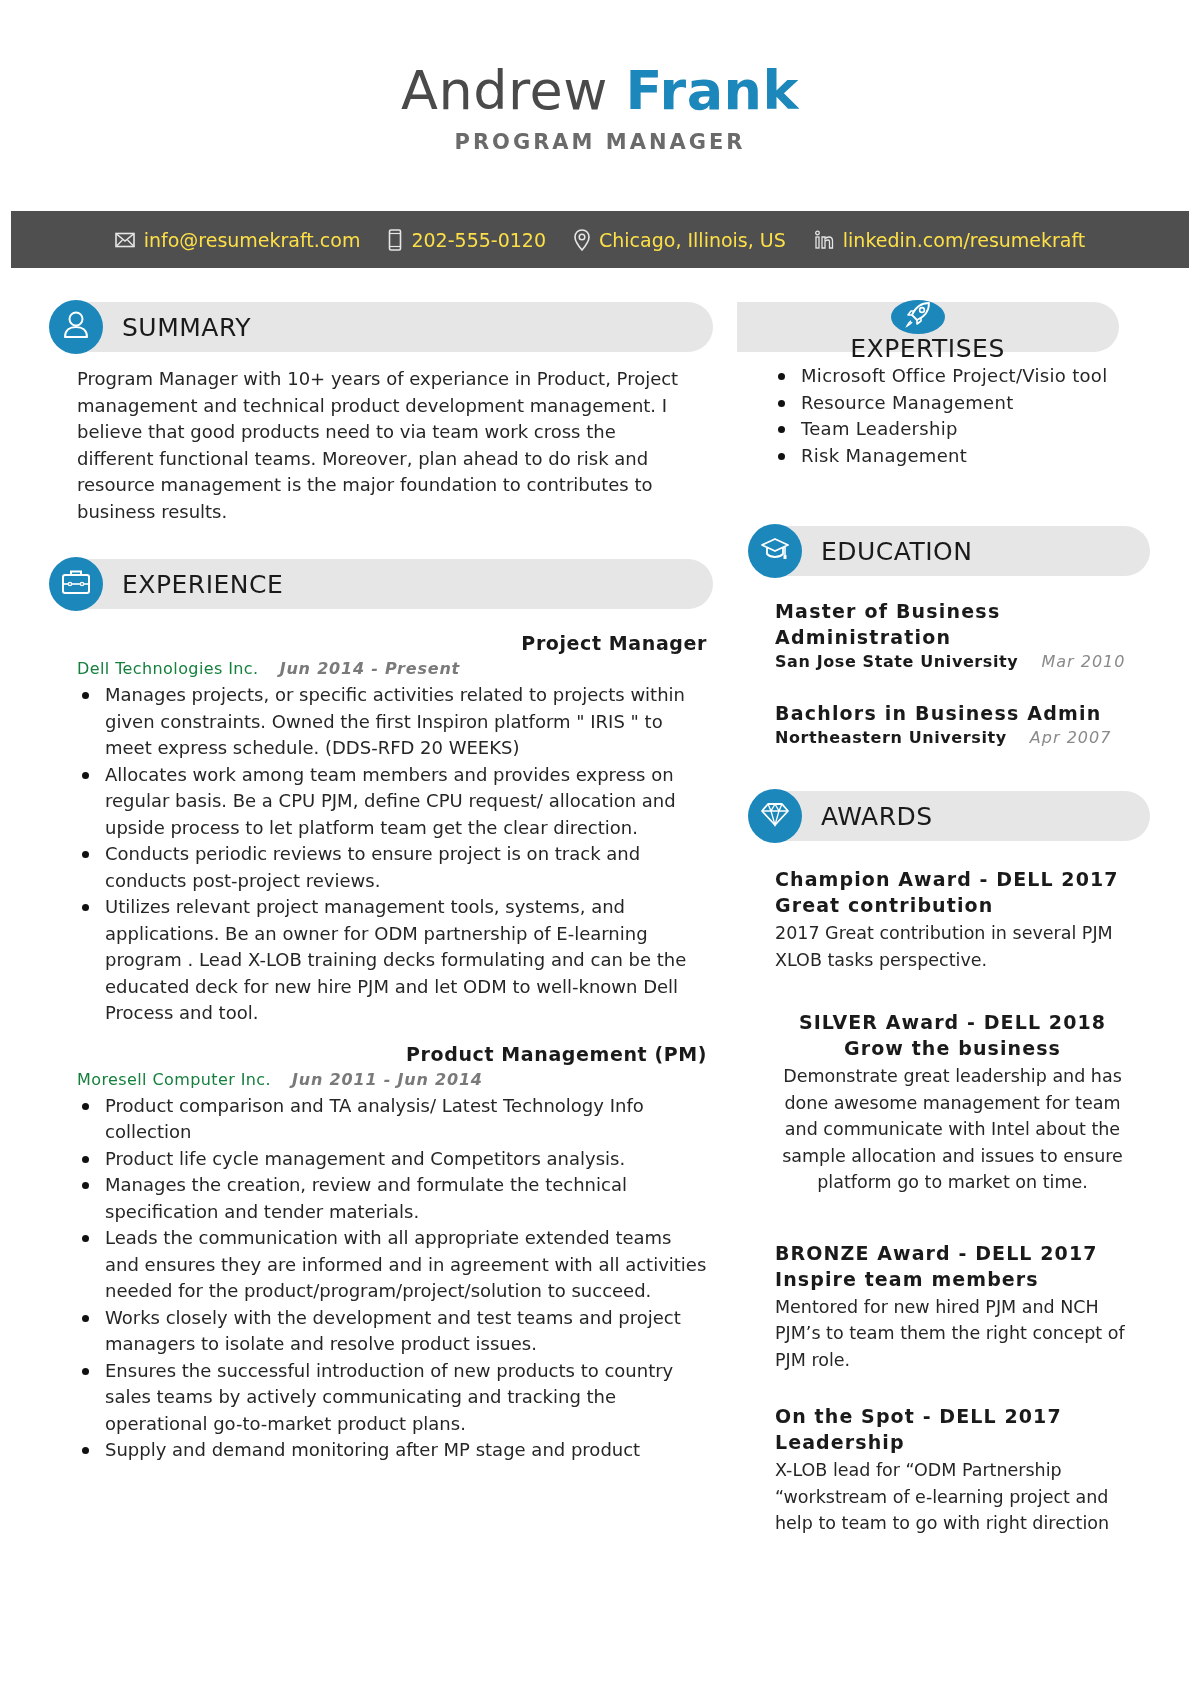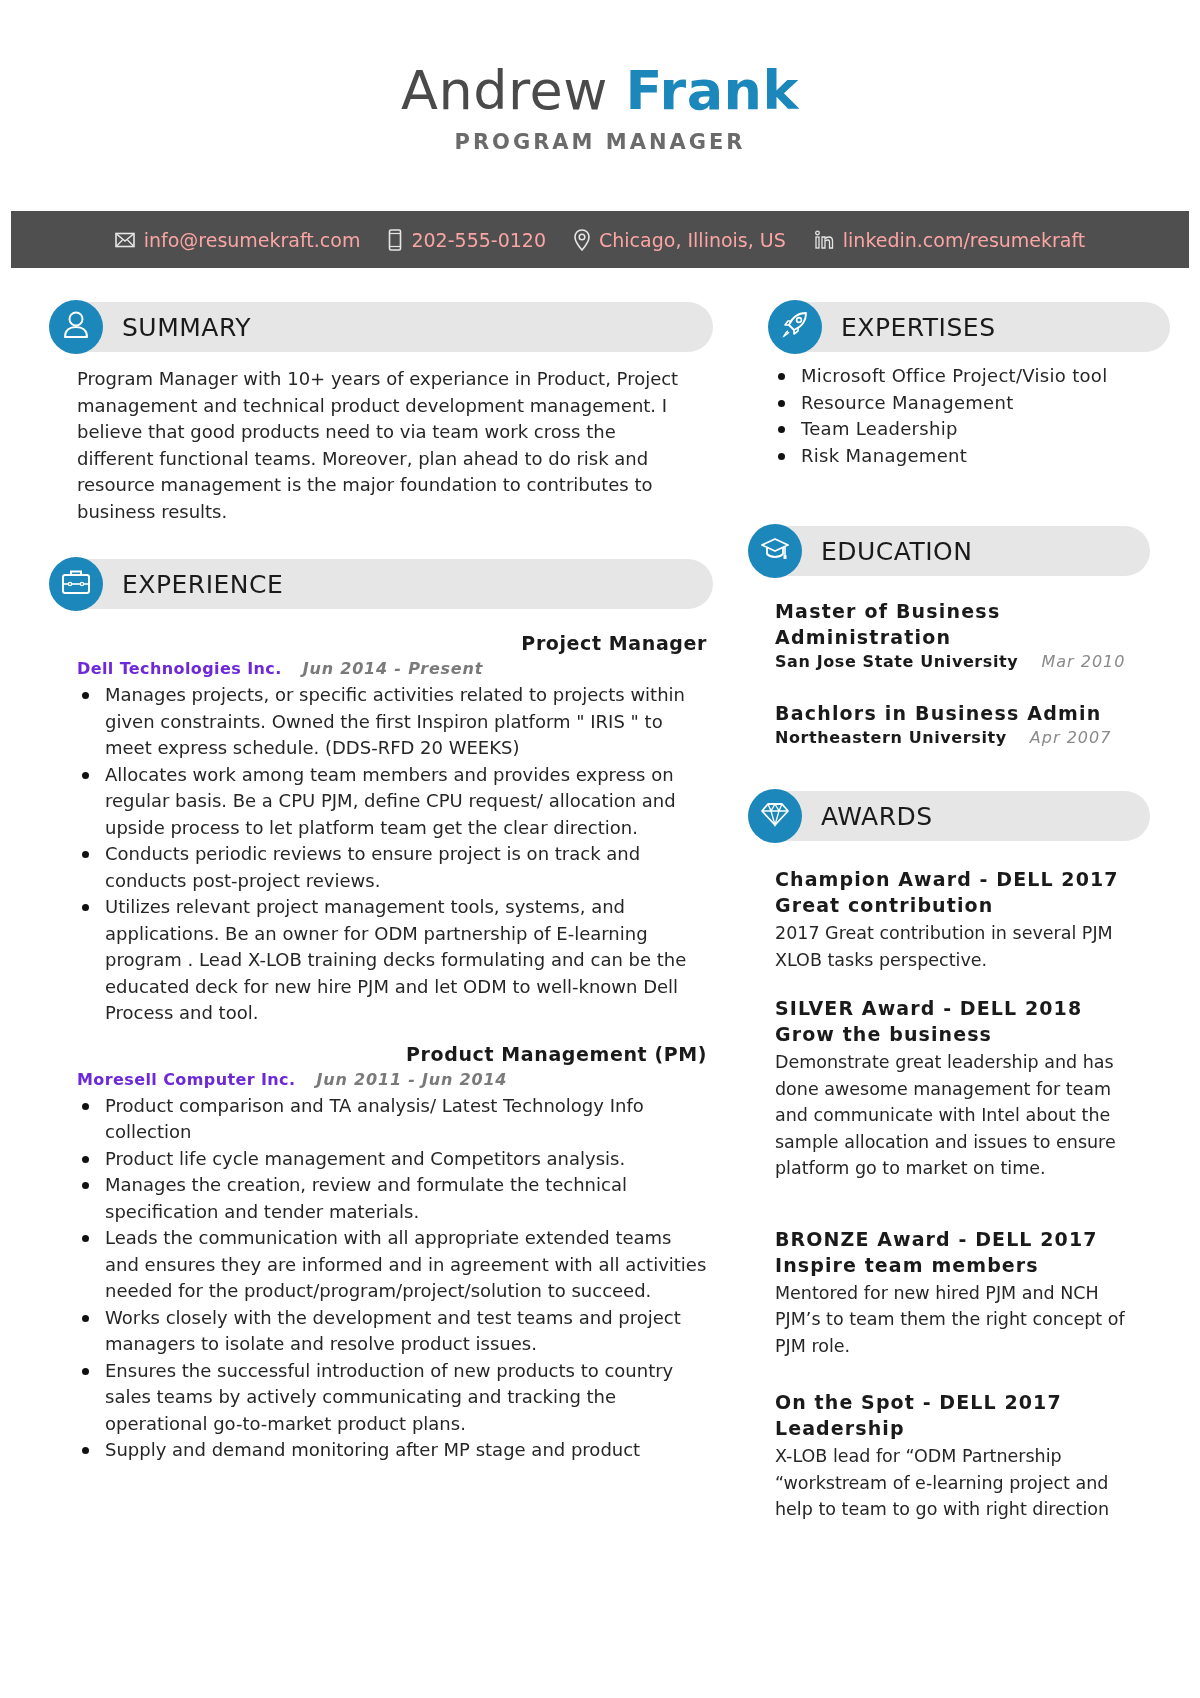--- a/index.html
+++ b/index.html
@@ -5,35 +5,35 @@
   * { box-sizing: border-box; margin: 0; padding: 0; }
   html, body { width: 1200px; height: 1698px; background: #ffffff; overflow: hidden; }
   body { font-family: "DejaVu Sans", "Liberation Sans", sans-serif; color: #1e1e1e; position: relative; }
 
   .header { position: absolute; top: 58px; left: 0; width: 1200px; text-align: center; }
   .name { font-size: 54px; line-height: 66px; color: #4a4a4a; font-weight: normal; letter-spacing: 0.5px; }
   .name .last { color: #1c87ba; font-weight: bold; }
   .title { font-size: 21px; letter-spacing: 3px; color: #6b6b6b; margin-top: 6px; font-weight: bold; }
 
   .contact-bar { position: absolute; top: 211px; left: 11px; width: 1178px; height: 57px; background: #4f4f4f;
-    display: flex; align-items: center; justify-content: center; gap: 28px; color: #fca5a5; font-size: 19px; }
+    display: flex; align-items: center; justify-content: center; gap: 28px; color: #fde047; font-size: 19px; }
   .contact-item { display: flex; align-items: center; gap: 9px; white-space: nowrap; }
   .contact-item svg { display: block; }
 
   .section-head { position: absolute; height: 54px; display: flex; align-items: center; }
   .section-head .pill { position: absolute; left: 20px; right: 0; top: 2px; height: 50px; background: #e6e6e6; border-radius: 0 26px 26px 0; }
   .section-head .circle { position: relative; z-index: 2; width: 54px; height: 54px; border-radius: 50%; background: #1c87ba;
     display: flex; align-items: center; justify-content: center; }
   .section-head .label { position: relative; z-index: 2; margin-left: 19px; font-size: 25px; color: #1a1a1a; letter-spacing: 0.5px; }
 
   .text-block { position: absolute; font-size: 18px; line-height: 26.5px; color: #262626; }
 
   .job-title { font-size: 19px; font-weight: bold; letter-spacing: 0.6px; line-height: 26px; color: #1a1a1a; text-align: right; }
   .job-meta { font-size: 16px; line-height: 26px; }
-  .job-meta .company { font-weight: bold; letter-spacing: 0.4px; color: #6d28d9; }
+  .job-meta .company { font-weight: normal; letter-spacing: 0.4px; color: #15803d; }
   .job-meta .dates { font-style: italic; color: #7a7a7a; margin-left: 16px; letter-spacing: 0.8px; font-weight: bold; }
 
   ul.bullets { list-style: none; }
   ul.bullets li { position: relative; padding-left: 28px; font-size: 18px; line-height: 26.5px; color: #262626; }
   ul.bullets li::before { content: ""; position: absolute; left: 5px; top: 10px; width: 7px; height: 7px; border-radius: 50%; background: #111; }
 
   .exp-list li { padding-left: 28px; }
   .expertise li { padding-left: 30px; line-height: 33.5px; font-size: 18px; letter-spacing: 0.3px; }
   .expertise li::before { top: 14px; left: 6px; }
 
@@ -153,21 +153,21 @@
       <li>Product life cycle management and Competitors analysis.</li>
       <li>Manages the creation, review and formulate the technical specification and tender materials.</li>
       <li>Leads the communication with all appropriate extended teams and ensures they are informed and in agreement with all activities needed for the product/program/project/solution to succeed.</li>
       <li>Works closely with the development and test teams and project managers to isolate and resolve product issues.</li>
       <li>Ensures the successful introduction of new products to country sales teams by actively communicating and tracking the operational go-to-market product plans.</li>
       <li>Supply and demand monitoring after MP stage and product</li>
     </ul>
   </div>
 </div>
 
-<div class="section-head" style="top:300px; left:768px; width:402px;">
+<div class="section-head" style="top:300px; left:717px; width:402px;flex-direction:column;">
   <div class="pill"></div>
   <div class="circle">
     <span>
       <svg width="30" height="30" viewBox="0 0 30 30">
           <path d="M12 18 L9 15 C12 8 18 3 26 3 C26 11 21 17 14 20 Z" fill="none" stroke="#fff" stroke-width="1.8" stroke-linejoin="round"></path>
           <circle cx="19" cy="10" r="2.4" fill="none" stroke="#fff" stroke-width="1.6"></circle>
           <path d="M9 15 L5 15 L8 11 L12 11" fill="none" stroke="#fff" stroke-width="1.6" stroke-linejoin="round"></path>
           <path d="M14 20 L14 24 L18 21 L18 17" fill="none" stroke="#fff" stroke-width="1.6" stroke-linejoin="round"></path>
           <path d="M8 21 C6 22 5 24 4 26 C6 25 8 24 9 22" fill="none" stroke="#fff" stroke-width="1.5"></path>
         </svg>
@@ -224,21 +224,21 @@
         </svg>
     </span>
   </div>
   <div class="label">AWARDS</div>
 </div>
 <div style="position:absolute; top:866px; left:775px; width:355px;">
   <div>
     <div class="award-title">Champion Award - DELL 2017 Great contribution</div>
     <div class="award-desc">2017 Great contribution in several PJM XLOB tasks perspective.</div>
   </div>
-  <div style="margin-top:22px;">
+  <div style="margin-top:36px;text-align:center;">
     <div class="award-title">SILVER Award - DELL 2018 Grow the business</div>
     <div class="award-desc">Demonstrate great leadership and has done awesome management for team and communicate with Intel about the sample allocation and issues to ensure platform go to market on time.</div>
   </div>
   <div style="margin-top:44px;">
     <div class="award-title">BRONZE Award - DELL 2017 Inspire team members</div>
     <div class="award-desc">Mentored for new hired PJM and NCH PJM’s to team them the right concept of PJM role.</div>
   </div>
   <div style="margin-top:30px;">
     <div class="award-title">On the Spot - DELL 2017 Leadership</div>
     <div class="award-desc">X-LOB lead for “ODM Partnership “workstream of e-learning project and help to team to go with right direction</div>

